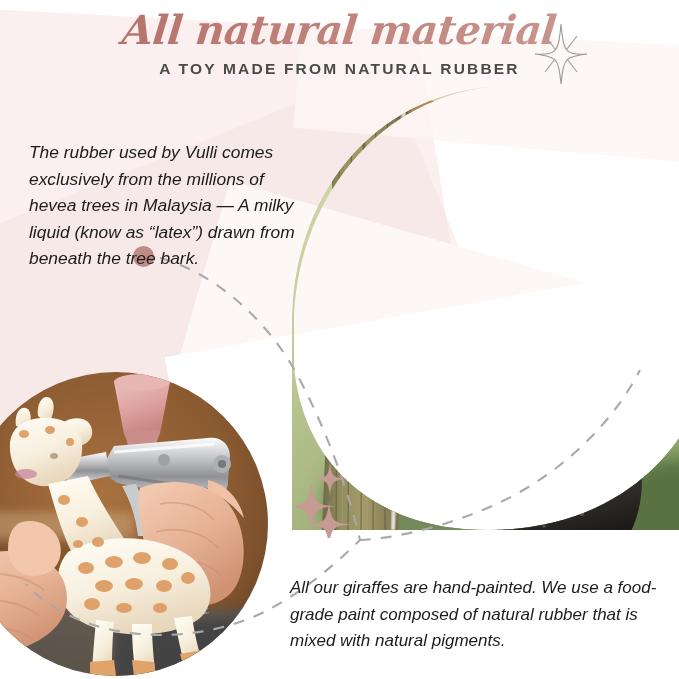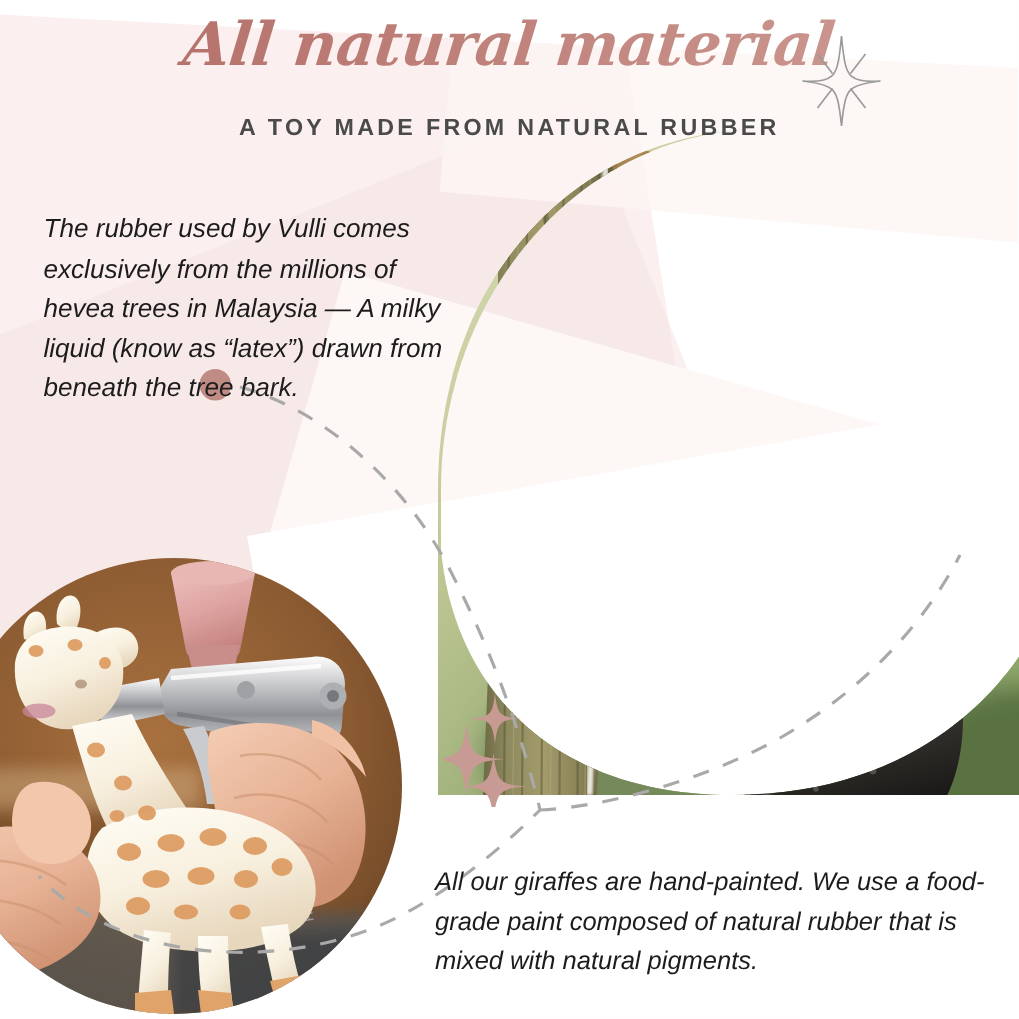--- a/index.html
+++ b/index.html
@@ -111,21 +111,21 @@
     line-height: 48px;
     letter-spacing: -0.5px;
     background: linear-gradient(95deg, #b06a63 0%, #bd7f78 42%, #cf9e97 100%);
     -webkit-background-clip: text;
     background-clip: text;
     color: transparent;
     -webkit-text-fill-color: transparent;
     transform: skewX(-6deg);
   }
   .subtitle {
-    margin: 23px 0 0 0;
+    margin: 6px 0 0 0;
     font-family: "Liberation Sans", sans-serif;
     font-weight: bold;
     font-size: 15.5px;
     letter-spacing: 2.2px;
     color: #4a4a4a;
     text-transform: uppercase;
   }
 
   
   .sparkle-outline {

